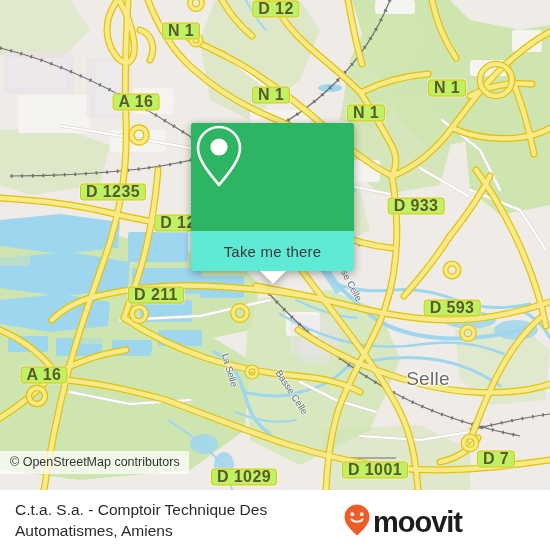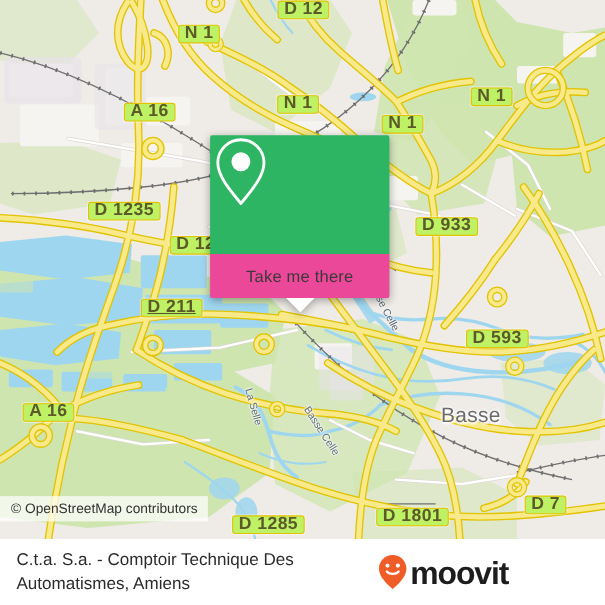--- a/index.html
+++ b/index.html
@@ -60,21 +60,21 @@
   #popup{
     position:absolute;left:191px;top:123px;width:163px;
     filter:drop-shadow(0 2px 4px rgba(0,0,0,.35));
   }
   #popup-top{
     height:108px;background:#2eb563;
     border-radius:2px 2px 0 0;
     display:flex;align-items:center;justify-content:center;
   }
   #popup-btn{
-    height:40px;background:#ec4899;border-radius:0 0 2px 2px;
+    height:40px;background:#5eead4;border-radius:0 0 2px 2px;
     display:flex;align-items:center;justify-content:center;
     color:#3a3a3a;font-size:15px;letter-spacing:.2px;
     cursor:pointer;
   }
   #popup-tail{
     position:absolute;left:50%;bottom:-13px;margin-left:-13px;
     width:0;height:0;border-left:13px solid transparent;
     border-right:13px solid transparent;border-top:13px solid #fff;
   }
 
@@ -372,40 +372,40 @@
           <circle cx="496" cy="80" r="16" fill="none" stroke="#e2c300" stroke-width="6.5"></circle>
           <circle cx="496" cy="80" r="16" fill="none" stroke="#f8e98a" stroke-width="4.2"></circle>
           <circle cx="252" cy="372" r="5" fill="none" stroke="#e2c300" stroke-width="5"></circle>
           <circle cx="252" cy="372" r="5" fill="none" stroke="#f8e98a" stroke-width="3"></circle>
           <circle cx="196" cy="40" r="5" fill="none" stroke="#e2c300" stroke-width="5"></circle>
           <circle cx="196" cy="40" r="5" fill="none" stroke="#f8e98a" stroke-width="3"></circle>
         </g>
       </g>
     </svg>
 
-    <div class="placelabel" style="left:428px;top:379px;">Basse</div>
+    <div class="placelabel" style="left:428px;top:379px;">Selle</div>
 
     <div class="waterlabel" style="left:348px;top:278px;transform:translate(-50%,-50%) rotate(62deg);">Basse Celle</div>
     <div class="waterlabel" style="left:292px;top:392px;transform:translate(-50%,-50%) rotate(57deg);">Basse Celle</div>
     <div class="waterlabel" style="left:230px;top:370px;transform:translate(-50%,-50%) rotate(74deg);">La Selle</div>
 
     <div class="shield" style="left:276px;top:9px;">D 12</div>
     <div class="shield" style="left:181px;top:31px;">N 1</div>
     <div class="shield" style="left:136px;top:102px;">A 16</div>
     <div class="shield" style="left:271px;top:95px;">N 1</div>
     <div class="shield" style="left:447px;top:88px;">N 1</div>
     <div class="shield" style="left:366px;top:113px;">N 1</div>
     <div class="shield" style="left:81px;top:192px;margin-left:32px;">D 1235</div>
     <div class="shield" style="left:178px;top:223px;">D 12</div>
-    <div class="shield" style="left:406px;top:206px;">D 933</div>
-    <div class="shield" style="left:156px;top:280px;text-decoration:underline;">D 211</div>
+    <div class="shield" style="left:416px;top:206px;">D 933</div>
+    <div class="shield" style="left:156px;top:295px;">D 211</div>
     <div class="shield" style="left:452px;top:308px;">D 593</div>
     <div class="shield" style="left:44px;top:375px;">A 16</div>
-    <div class="shield" style="left:244px;top:477px;">D 1285</div>
-    <div class="shield" style="left:375px;top:470px;">D 1801</div>
+    <div class="shield" style="left:244px;top:477px;">D 1029</div>
+    <div class="shield" style="left:375px;top:470px;">D 1001</div>
     <div class="shield" style="left:496px;top:459px;">D 7</div>
 
     <div id="attrib">© OpenStreetMap contributors</div>
 
     <div id="popup">
       <div id="popup-top">
         <svg width="56" height="66" viewBox="0 0 56 66">
           <path d="M28 4 C16.4 4 7 13.4 7 25 C7 38 20 52 28 62 C36 52 49 38 49 25 C49 13.4 39.6 4 28 4 Z" fill="none" stroke="#ffffff" stroke-width="2.6" stroke-linejoin="round"></path>
           <circle cx="28" cy="24" r="8.6" fill="#ffffff"></circle>
         </svg>

